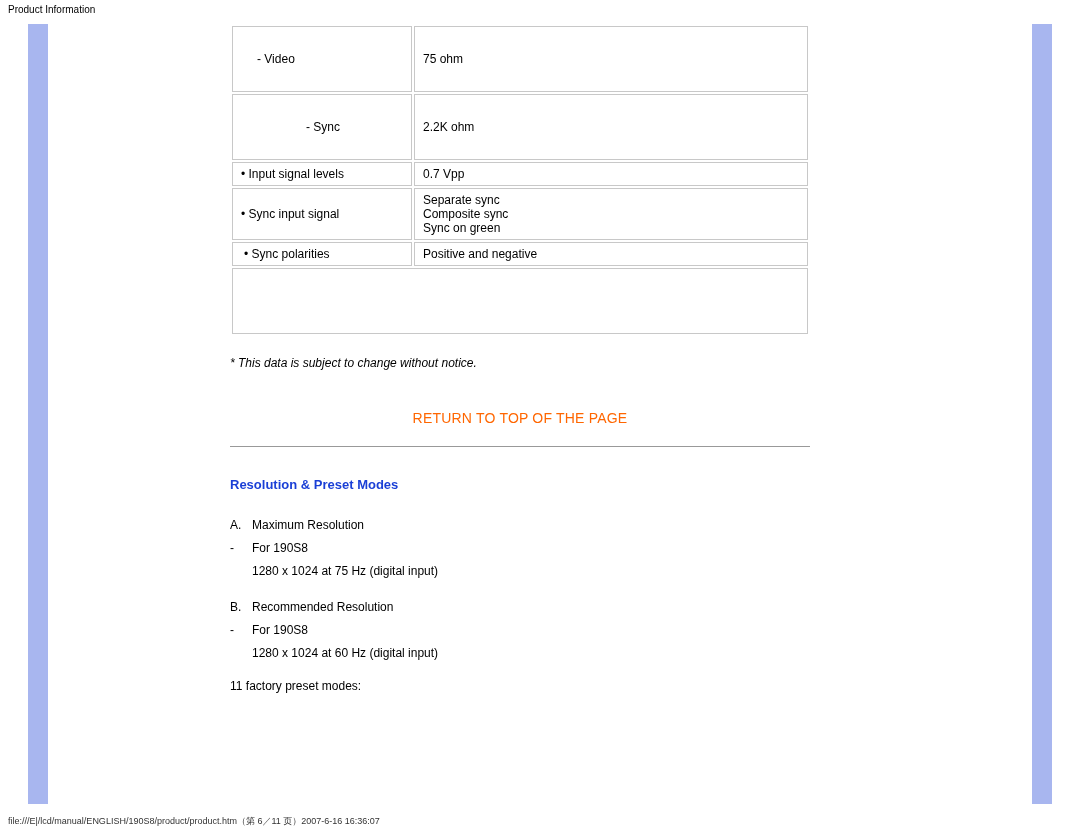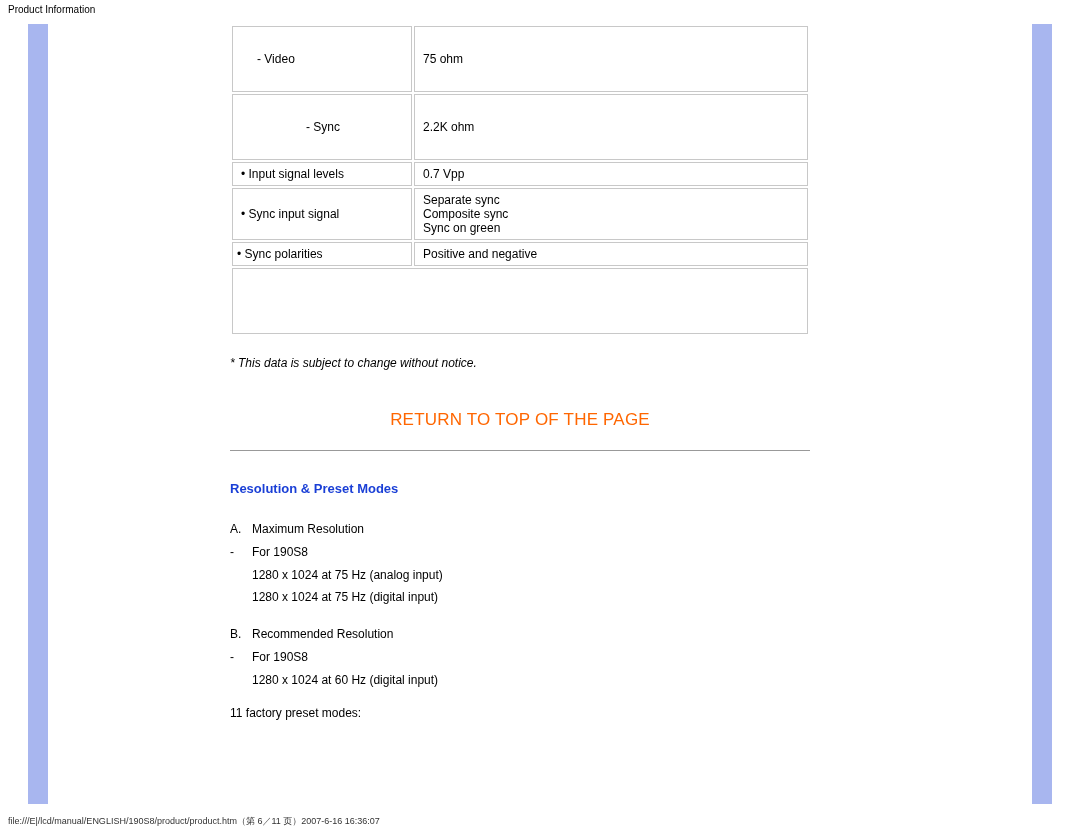--- a/index.html
+++ b/index.html
@@ -88,21 +88,21 @@
     font-size: 12px;
     margin: 20px 0 40px 0;
   }
   .toplink {
     text-align: center;
     margin: 14px 0 20px 0;
   }
   .toplink a {
     color: #ff6600;
     text-decoration: none;
-    font-size: 17px;
+    font-size: 14px;
     letter-spacing: 0.2px;
     text-transform: uppercase;
   }
   hr.sep {
     border: none;
     border-top: 1px solid #999;
     margin: 16px 0 30px 0;
   }
   h3.section {
     color: #1a3fd6;
@@ -151,21 +151,21 @@
           </tr>
           <tr>
             <td class="lbl" style="padding-left: 8px;">• Input signal levels</td>
             <td>0.7 Vpp</td>
           </tr>
           <tr>
             <td class="lbl" style="padding-left: 8px;">• Sync input signal</td>
             <td>Separate sync<br>Composite sync<br>Sync on green</td>
           </tr>
           <tr>
-            <td class="lbl" style="padding-left: 4px;">• Sync polarities</td>
+            <td class="lbl" style="padding-left: 11px;">• Sync polarities</td>
             <td>Positive and negative</td>
           </tr>
           <tr class="blank">
             <td colspan="2">&nbsp;</td>
           </tr>
         </tbody>
     </table>
 
     <div class="note">* This data is subject to change without notice.</div>
 
@@ -181,21 +181,20 @@
         <div class="row">
           <div class="mk">A.</div>
           <div class="txt">Maximum Resolution</div>
         </div>
         <div class="row">
           <div class="mk">-</div>
           <div class="txt">For 190S8</div>
         </div>
         <div class="row">
           <div class="mk"></div>
-          <div class="txt">1280 x 1024 at 75 Hz (analog input)</div>
         </div>
         <div class="row">
           <div class="mk"></div>
           <div class="txt">1280 x 1024 at 75 Hz (digital input)</div>
         </div>
         <div style="height: 14px;"></div>
         <div class="row">
           <div class="mk">B.</div>
           <div class="txt">Recommended Resolution</div>
         </div>

